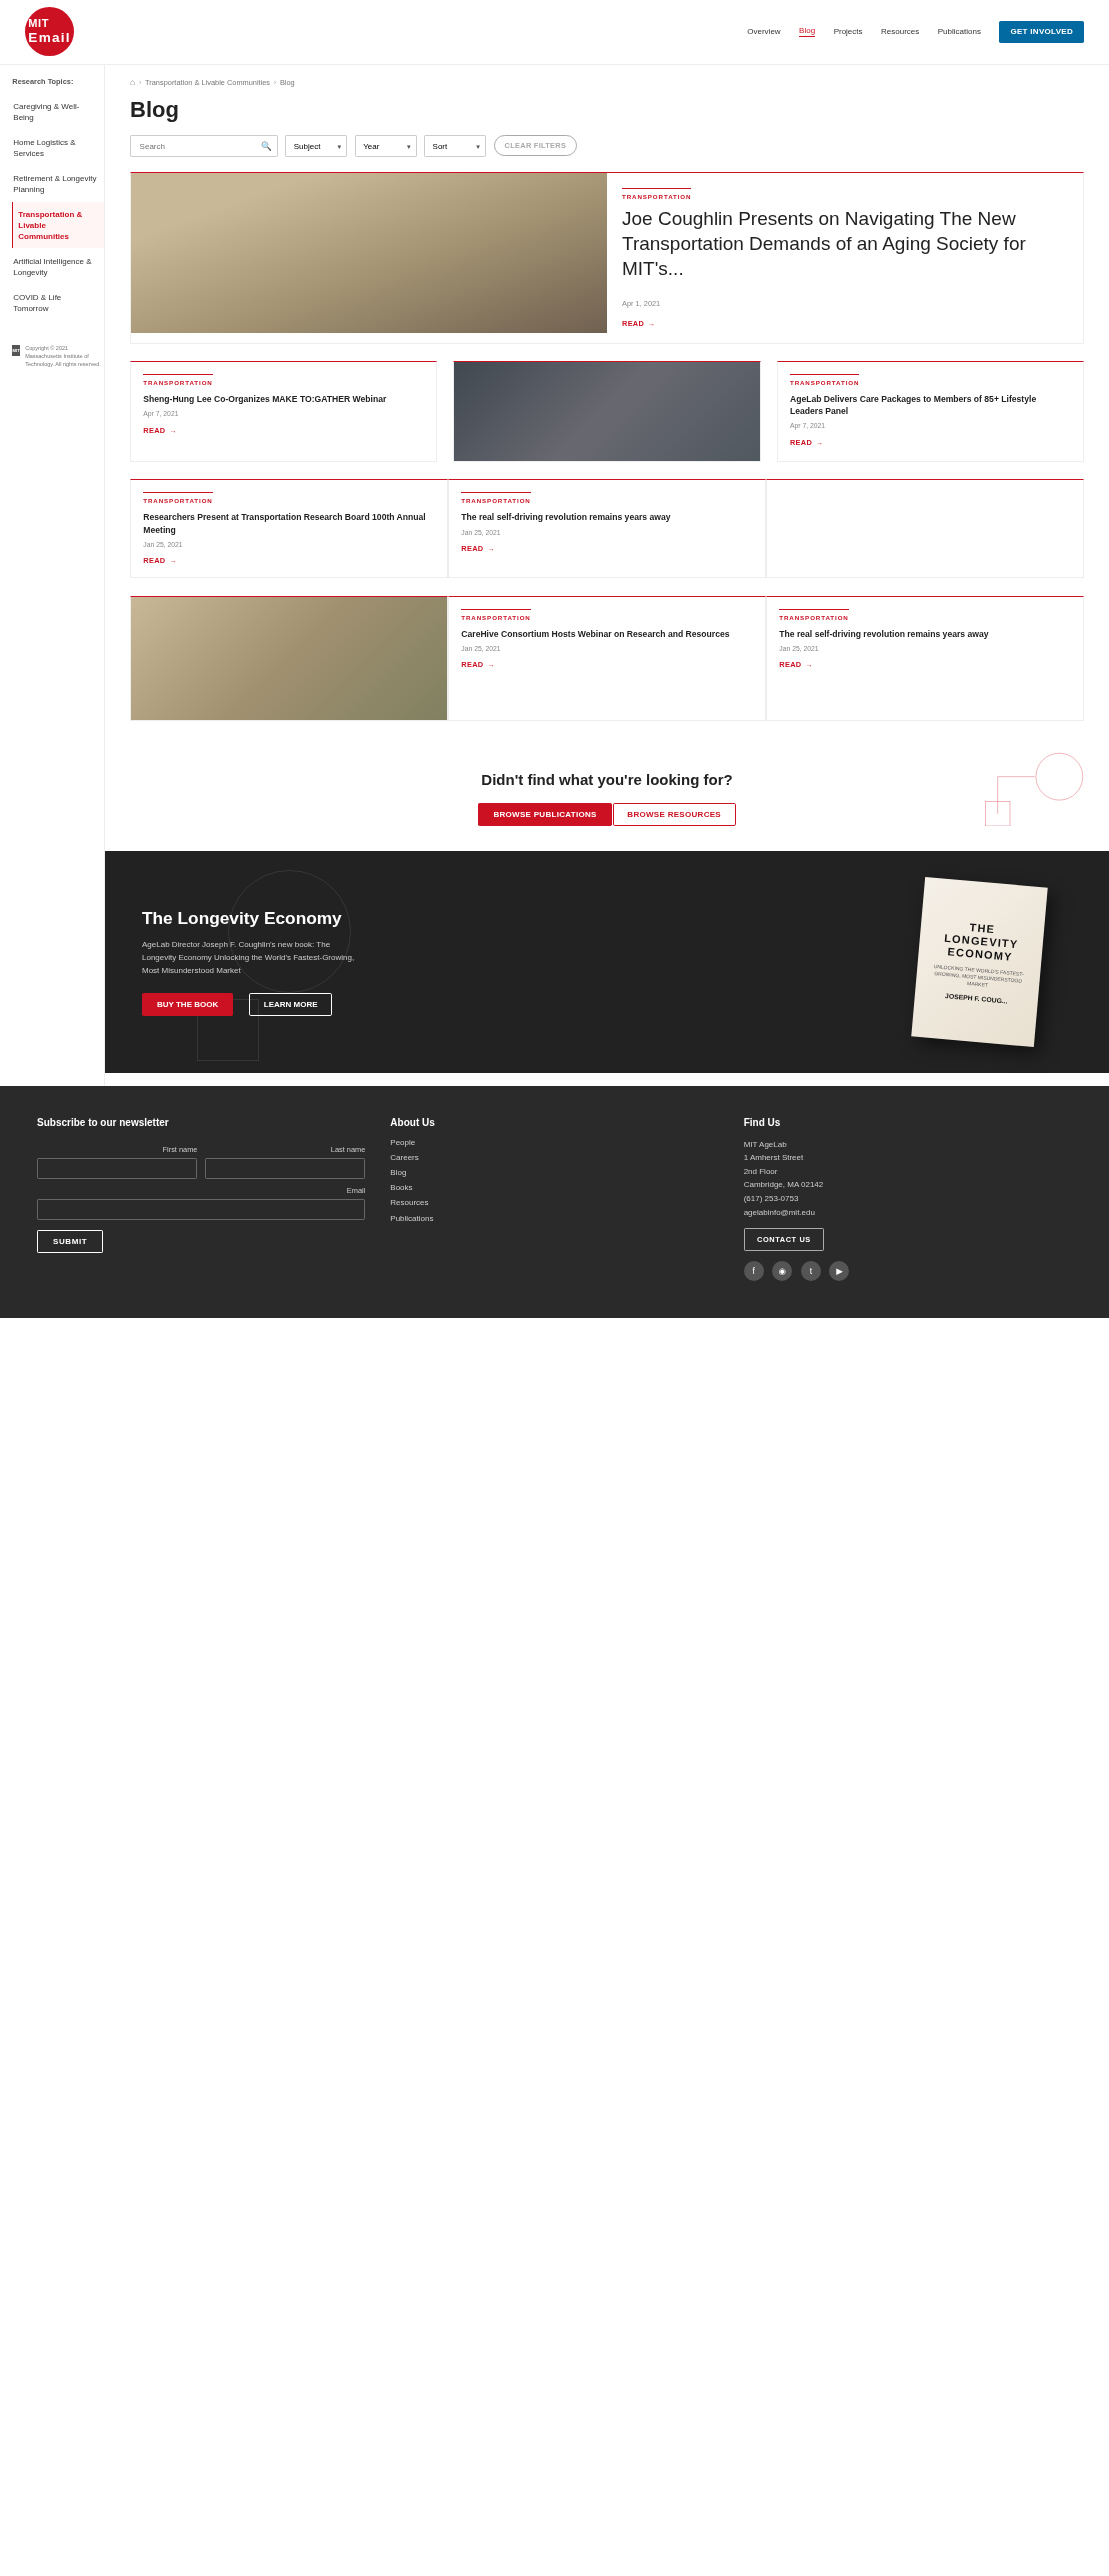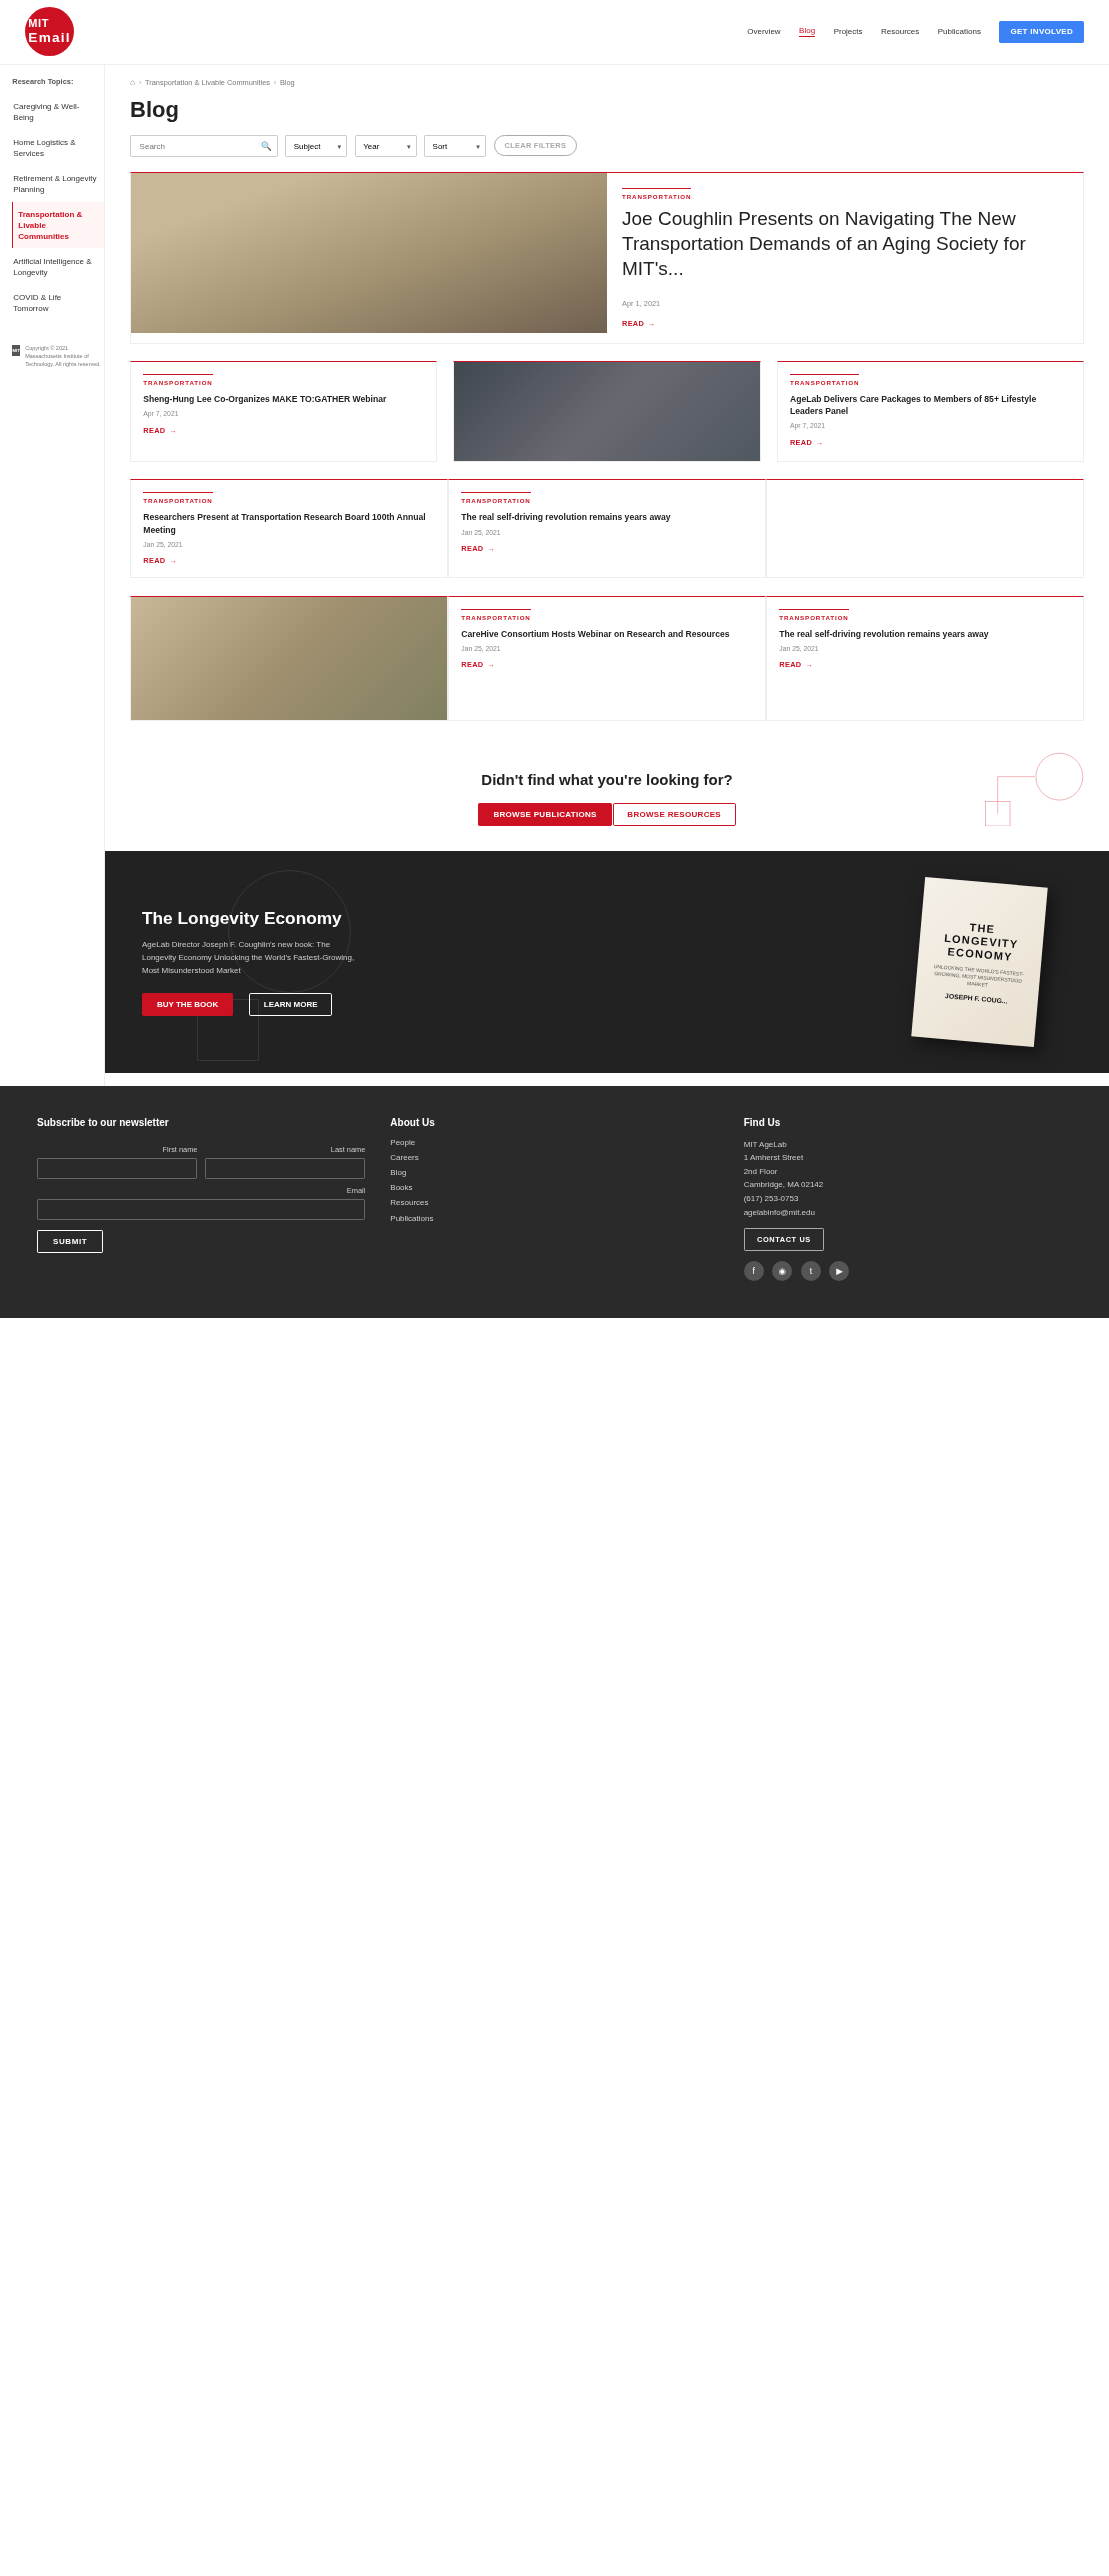--- a/index.html
+++ b/index.html
@@ -8,21 +8,21 @@
     
     .header { display: flex; align-items: center; justify-content: space-between; padding: 7.4px 25px; border-bottom: 0.6px solid #eee; background: #fff; }
     .logo-area { display: flex; align-items: center; gap: 5px; }
     .logo-circle { width: 49px; height: 49px; background: #cc1122; border-radius: 50%; display: flex; align-items: center; justify-content: center; }
     .logo-mit { font-size: 11px; font-weight: bold; color: #fff; letter-spacing: 0.6px; }
     .logo-agelab { font-size: 13.6px; font-weight: bold; color: #fff; letter-spacing: 1.2px; }
     .logo-text-wrap { display: flex; flex-direction: column; line-height: 1.2; }
     .nav { display: flex; align-items: center; gap: 18.5px; }
     .nav a { text-decoration: none; color: #333; font-size: 8px; font-weight: 500; }
     .nav a.active { color: #cc1122; border-bottom: 1.2px solid #cc1122; padding-bottom: 1.2px; }
-    .btn-involved { background: #3b82f6; color: #fff; padding: 6.2px 11px; border: none; border-radius: 1.8px; font-size: 8px; font-weight: bold; cursor: pointer; letter-spacing: 0.3px; }
+    .btn-involved { background: #0369a1; color: #fff; padding: 6.2px 11px; border: none; border-radius: 1.8px; font-size: 8px; font-weight: bold; cursor: pointer; letter-spacing: 0.3px; }
 
     
     .page-layout { display: flex; min-height: 370px; }
     .sidebar { width: 105px; min-width: 105px; padding: 12.3px 0 12.3px 12.3px; border-right: 0.6px solid #eee; }
     .sidebar-title { font-size: 7.4px; font-weight: bold; color: #555; margin-bottom: 8.6px; }
     .sidebar-item { padding: 6.2px 7.4px 6.2px 0; font-size: 8px; color: #333; cursor: pointer; border-left: 1.8px solid transparent; margin-bottom: 1.2px; line-height: 1.4; }
     .sidebar-item.active { border-left: 1.8px solid #cc1122; background: #fff5f5; color: #cc1122; font-weight: bold; padding-left: 5px; }
 
     .sidebar-footer { margin-top: 25px; display: flex; align-items: flex-start; gap: 5px; }
     .sidebar-footer-logo { width: 18.5px; height: 11px; background: #555; display: flex; align-items: center; justify-content: center; }

